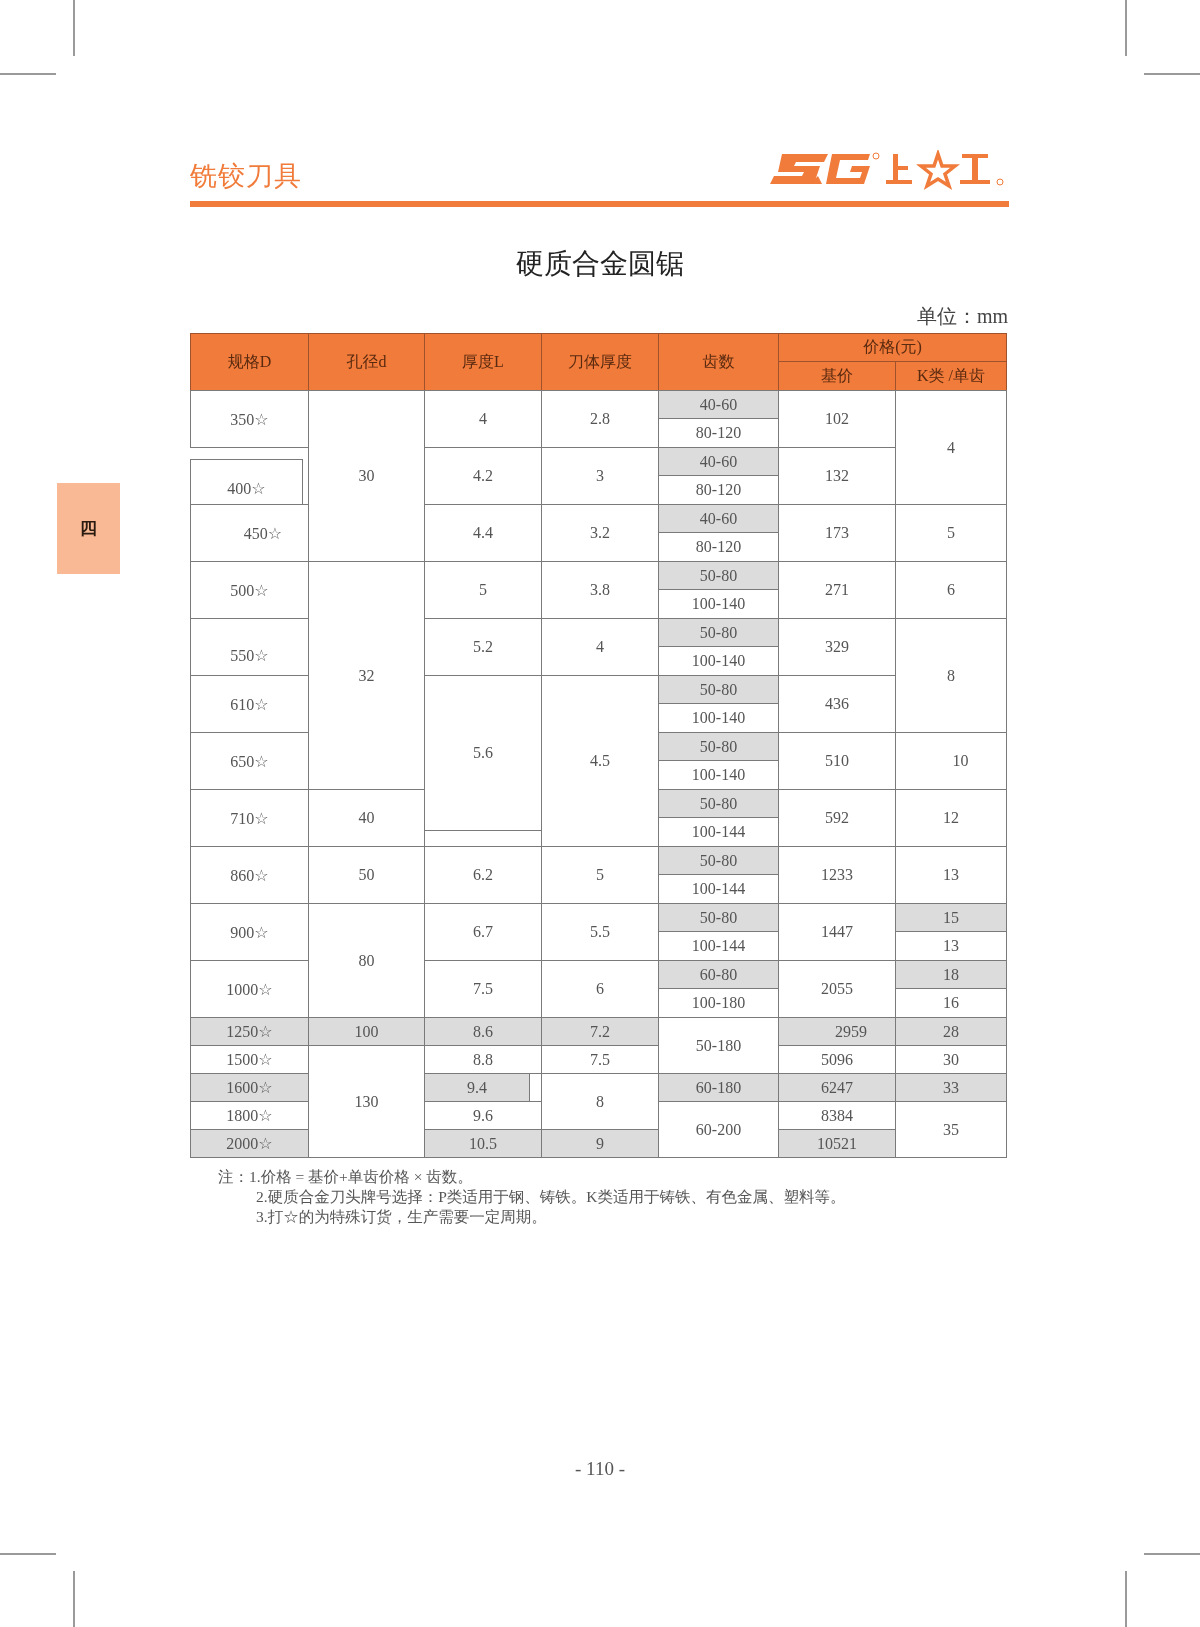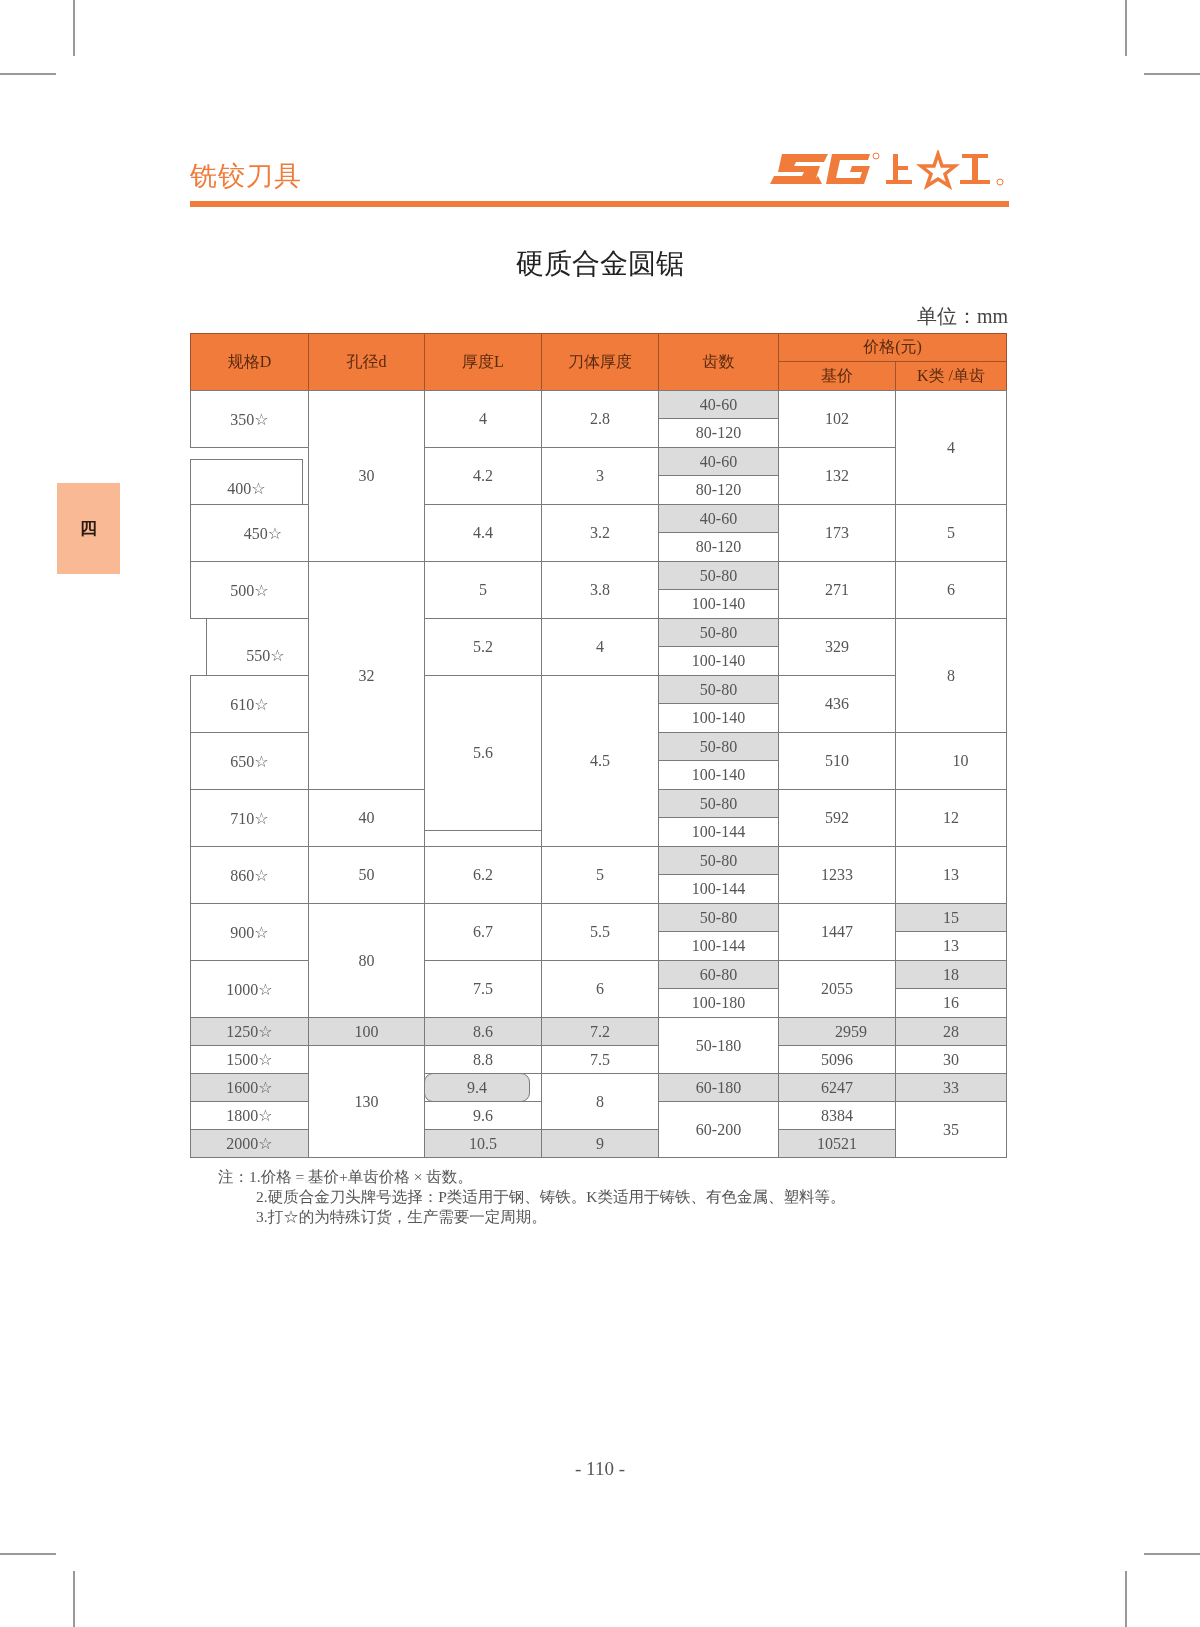--- a/index.html
+++ b/index.html
@@ -74,21 +74,21 @@
   <div class="cell h" style="left:351px;top:0;width:118px;height:58px;">刀体厚度</div>
   <div class="cell h" style="left:468px;top:0;width:121px;height:58px;">齿数</div>
   <div class="cell h" style="left:588px;top:0;width:229px;height:29px;">价格(元)</div>
   <div class="cell h" style="left:588px;top:28px;width:118px;height:30px;">基价</div>
   <div class="cell h" style="left:705px;top:28px;width:112px;height:30px;">K类 /单齿</div>
 
   <div class="cell" style="left:0;top:57px;width:119px;height:58px;">350☆</div>
   <div class="cell" style="left:0;top:114px;width:113px;height:58px;margin-top:12px;">400☆</div>
   <div class="cell" style="left:0;top:171px;width:119px;height:58px;padding-left:27px;">450☆</div>
   <div class="cell" style="left:0;top:228px;width:119px;height:58px;">500☆</div>
-  <div class="cell" style="left:16px;top:285px;width:119px;height:74px;">550☆</div>
+  <div class="cell" style="left:0;top:285px;width:119px;height:74px;">550☆</div>
   <div class="cell" style="left:0;top:342px;width:119px;height:58px;">610☆</div>
   <div class="cell" style="left:0;top:399px;width:119px;height:58px;">650☆</div>
   <div class="cell" style="left:0;top:456px;width:119px;height:58px;">710☆</div>
   <div class="cell" style="left:0;top:513px;width:119px;height:58px;">860☆</div>
   <div class="cell" style="left:0;top:570px;width:119px;height:58px;">900☆</div>
   <div class="cell" style="left:0;top:627px;width:119px;height:58px;">1000☆</div>
   <div class="cell g" style="left:0;top:684px;width:119px;height:29px;">1250☆</div>
   <div class="cell" style="left:0;top:712px;width:119px;height:29px;">1500☆</div>
   <div class="cell g" style="left:0;top:740px;width:119px;height:29px;">1600☆</div>
   <div class="cell" style="left:0;top:768px;width:119px;height:29px;">1800☆</div>
@@ -106,21 +106,21 @@
   <div class="cell" style="left:234px;top:114px;width:118px;height:58px;">4.2</div>
   <div class="cell" style="left:234px;top:171px;width:118px;height:58px;">4.4</div>
   <div class="cell" style="left:234px;top:228px;width:118px;height:58px;">5</div>
   <div class="cell" style="left:234px;top:285px;width:118px;height:58px;">5.2</div>
   <div class="cell" style="left:234px;top:342px;width:118px;height:156px;">5.6</div>
   <div class="cell" style="left:234px;top:513px;width:118px;height:58px;">6.2</div>
   <div class="cell" style="left:234px;top:570px;width:118px;height:58px;">6.7</div>
   <div class="cell" style="left:234px;top:627px;width:118px;height:58px;">7.5</div>
   <div class="cell g" style="left:234px;top:684px;width:118px;height:29px;">8.6</div>
   <div class="cell" style="left:234px;top:712px;width:118px;height:29px;">8.8</div>
-  <div class="cell g" style="left:234px;top:740px;width:106px;height:29px;border-radius:9px;">9.4</div>
+  <div class="cell g" style="left:234px;top:740px;width:106px;height:29px;">9.4</div>
   <div class="cell" style="left:234px;top:768px;width:118px;height:29px;">9.6</div>
   <div class="cell g" style="left:234px;top:796px;width:118px;height:29px;">10.5</div>
 
   <div class="cell" style="left:351px;top:57px;width:118px;height:58px;">2.8</div>
   <div class="cell" style="left:351px;top:114px;width:118px;height:58px;">3</div>
   <div class="cell" style="left:351px;top:171px;width:118px;height:58px;">3.2</div>
   <div class="cell" style="left:351px;top:228px;width:118px;height:58px;">3.8</div>
   <div class="cell" style="left:351px;top:285px;width:118px;height:58px;">4</div>
   <div class="cell" style="left:351px;top:342px;width:118px;height:172px;">4.5</div>
   <div class="cell" style="left:351px;top:513px;width:118px;height:58px;">5</div>

